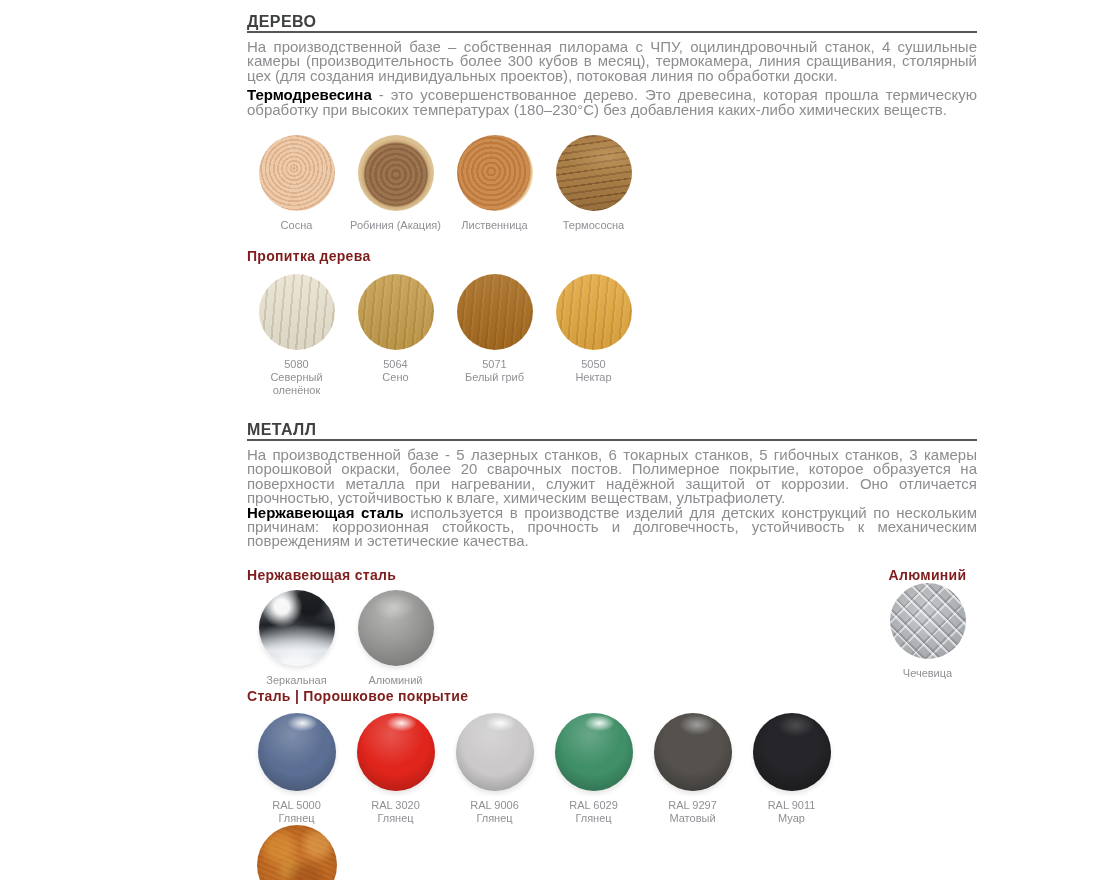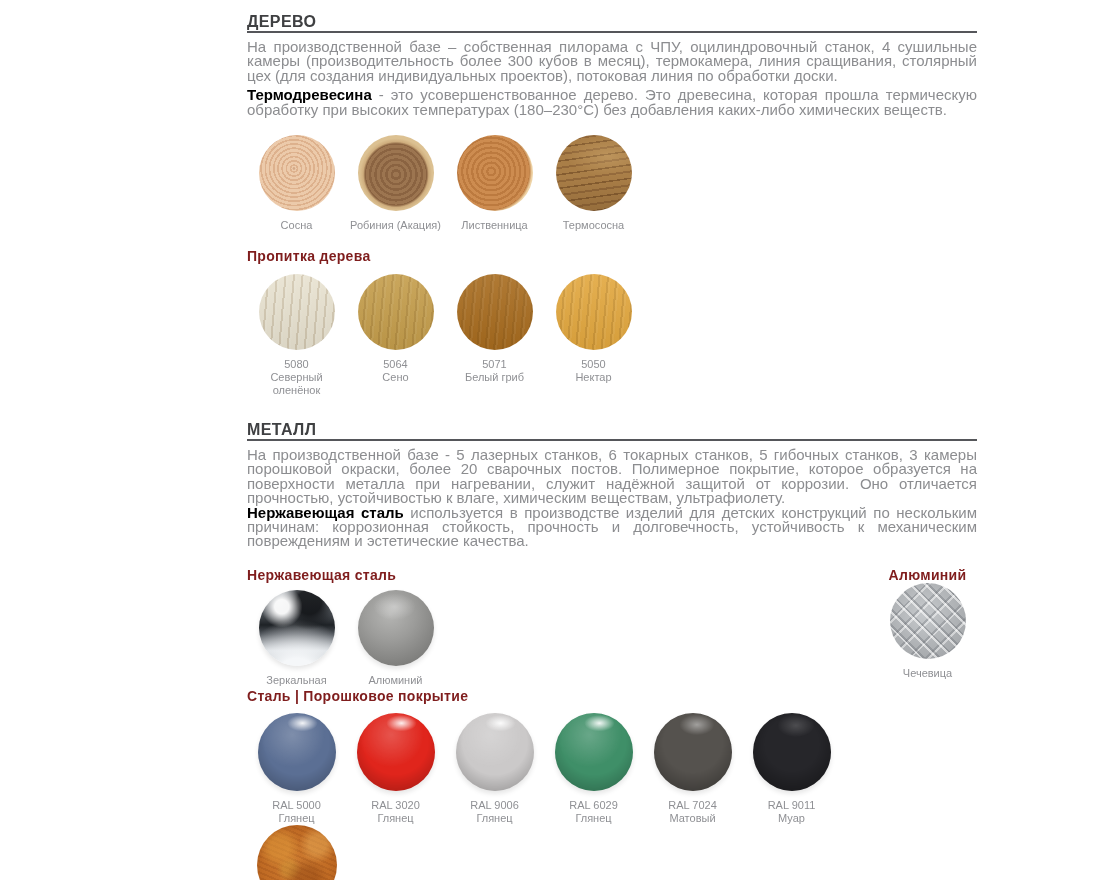--- a/index.html
+++ b/index.html
@@ -258,21 +258,21 @@
           <div class="swatch">
             <div class="ball" style="--c: #3f8f68;"></div>
             <div class="cap">
               <span class="nowrap">RAL 6029</span><br>
               <span>Глянец</span>
             </div>
           </div>
           <div class="swatch">
             <div class="ball fin-matte" style="--c: #55524e;"></div>
             <div class="cap">
-              <span class="nowrap">RAL 7024</span><br>
+              <span class="nowrap">RAL 9297</span><br>
               <span>Матовый</span>
             </div>
           </div>
           <div class="swatch">
             <div class="ball fin-moire" style="--c: #26262a;"></div>
             <div class="cap">
               <span class="nowrap">RAL 9011</span><br>
               <span>Муар</span>
             </div>
           </div>

